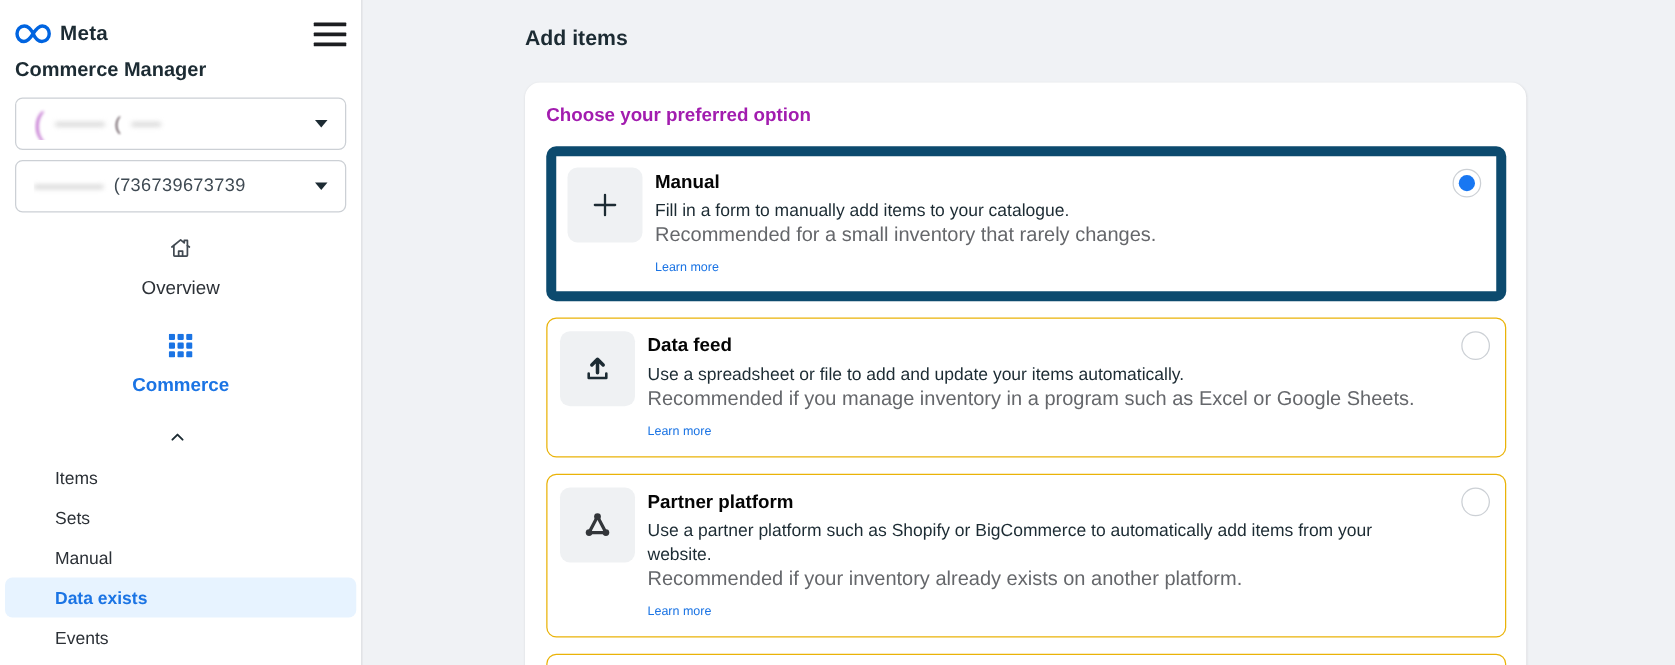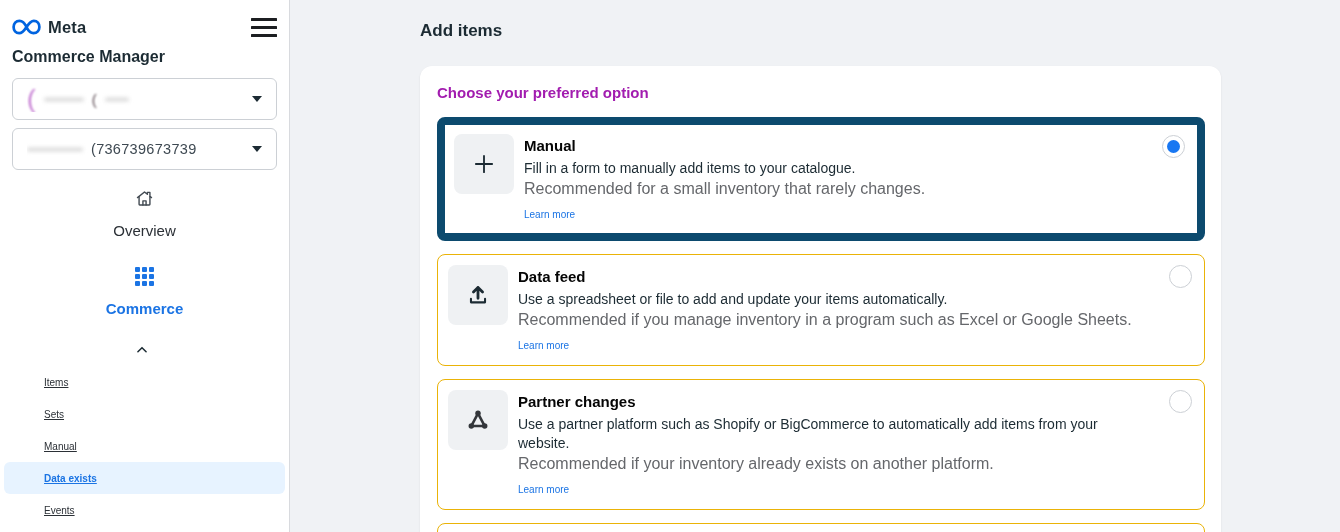--- a/index.html
+++ b/index.html
@@ -36,21 +36,21 @@
   .blob { height:3px; border-radius:2px; background:#cfcfcf; filter:blur(2px); }
   .blob.w40 { width:40px; } .blob.w24 { width:24px; } .blob.w56 { width:56px; }
   .id-text { font-size:14.5px; color:#3e4952; filter:blur(.4px); white-space:nowrap; letter-spacing:.3px; }
 
   .nav { margin-top:8px; }
   .nav-item { display:flex; align-items:center; gap:13px; padding:9px 6px; font-size:15px; color:#2b3036; cursor:pointer; border-radius:6px;flex-direction:column; }
   .nav-item .nicon { width:22px; height:22px; flex:0 0 22px; display:flex; align-items:center; justify-content:center; }
   .nav-item.catalogue { margin-top:8px; color:#1b74e4; font-weight:700; }
   .nav-item .grow { flex:1; }
   .sub-list { margin:0 -8px; }
-  .sub-item { padding:7.5px 8px 7.5px 40px; font-size:10px; line-height:17px; color:#2b3036; cursor:pointer; border-radius:6px;text-decoration:underline; }
+  .sub-item { padding:7.5px 8px 7.5px 40px; font-size:14px; line-height:17px; color:#2b3036; cursor:pointer; border-radius:6px; }
   .sub-item.active { background:#e7f3ff; color:#1b74e4; font-weight:700; }
   .nav-item.ads { margin-top:6px; }
 
   
   .main { flex:1; padding:20px 0 0 130px; }
   .page-title { font-size:17px; font-weight:700; color:#1c2b33; line-height:22px; }
   .panel {
     margin-top:24px; width:801px; background:#fff; border-radius:12px;
     padding:18px 16px 20px 17px; box-shadow:0 1px 2px rgba(0,0,0,.10);
   }
@@ -230,21 +230,21 @@
     <div class="option">
       <div class="tile">
         <svg width="26" height="26" viewBox="0 0 24 24">
           <path d="M12 5.8 L5.8 17.6 L18.2 17.6 Z" fill="none" stroke="#33363a" stroke-width="2.4" stroke-linejoin="round"></path>
           <circle cx="12" cy="5.8" r="2.5" fill="#33363a"></circle>
           <circle cx="5.8" cy="17.6" r="2.5" fill="#33363a"></circle>
           <circle cx="18.2" cy="17.6" r="2.5" fill="#33363a"></circle>
         </svg>
       </div>
       <div class="opt-text">
-        <div class="opt-title">Partner changes</div>
+        <div class="opt-title">Partner platform</div>
         <div class="opt-desc">Use a partner platform such as Shopify or BigCommerce to automatically add items from your website.</div>
         <div class="opt-rec">Recommended if your inventory already exists on another platform.</div>
         <span class="opt-link">Learn more</span>
       </div>
       <span class="radio"></span>
     </div>
 
     <div class="option" style="margin-bottom:0;">
       <div class="tile">
         

